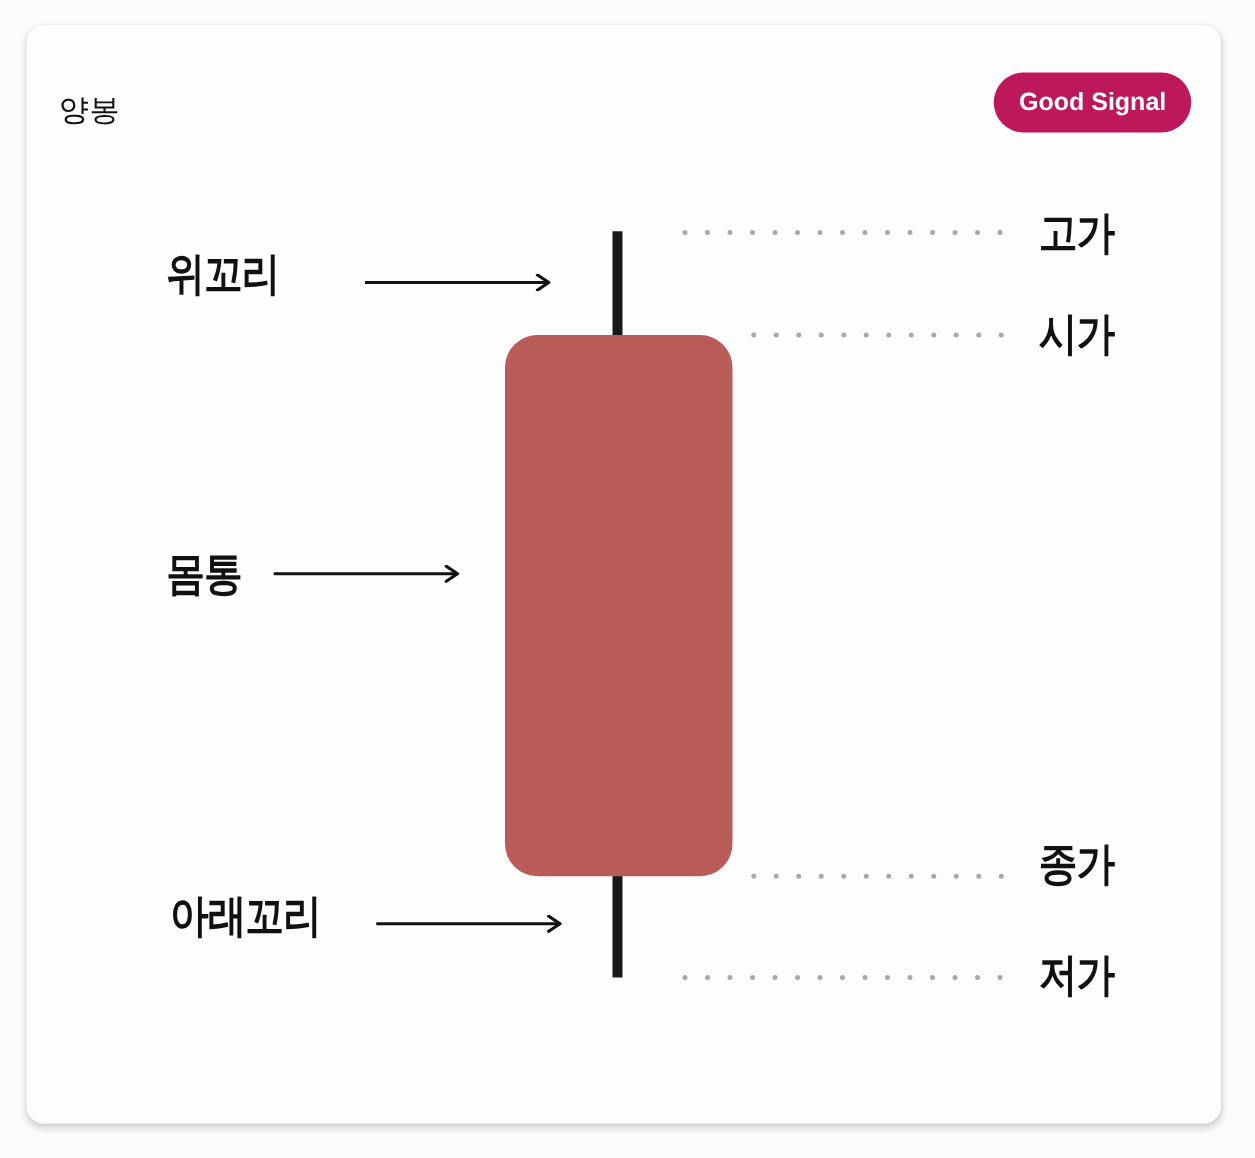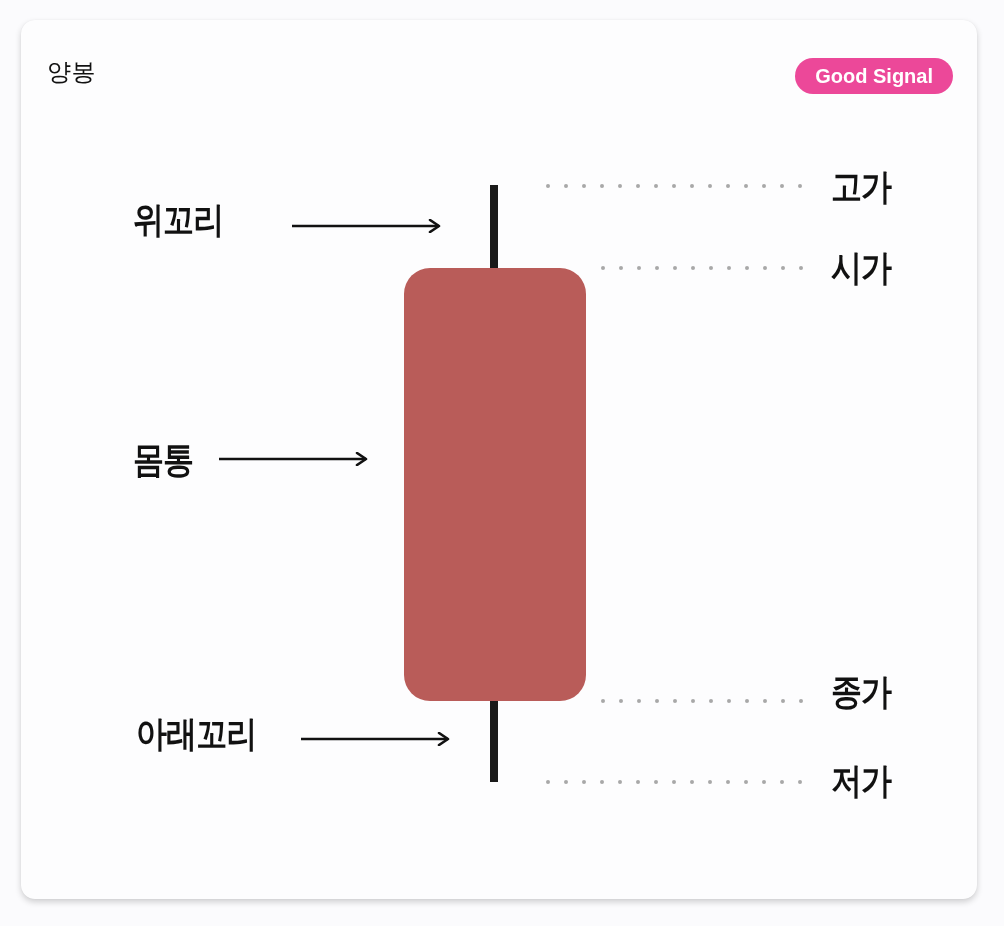--- a/index.html
+++ b/index.html
@@ -10,28 +10,28 @@
       position: relative; overflow: hidden;
     }
     .card {
       position: absolute; left: 21px; top: 20px;
       width: 956px; height: 879px;
       background: #fdfdfe;
       border-radius: 14px;
       box-shadow: 0 3px 6px rgba(0,0,0,0.18), 0 0 1px rgba(0,0,0,0.08);
     }
     .card-title {
-      position: absolute; left: 26px; top: 36px;
+      position: absolute; left: 26px; top: 52px;
       font-size: 24px; color: #111; font-weight: 500;
       letter-spacing: 0.5px;
     }
     .badge {
       position: absolute; right: 24px; top: 38px;
-      height: 36px; padding: 0 20px;
-      background: #ec4899; color: #fff;
+      height: 48px; padding: 0 20px;
+      background: #be185d; color: #fff;
       border-radius: 24px;
       display: flex; align-items: center; justify-content: center;
       font-family: "Liberation Sans", sans-serif;
       font-size: 20px; font-weight: 600;
       min-width: 123px; box-sizing: border-box;
     }
     .diagram { position: absolute; left: 0; top: 0; width: 956px; height: 879px; }
     .lbl {
       position: absolute; font-family: "DejaVu Sans", sans-serif;
       font-weight: bold; color: #111; font-size: 36px; line-height: 1;

